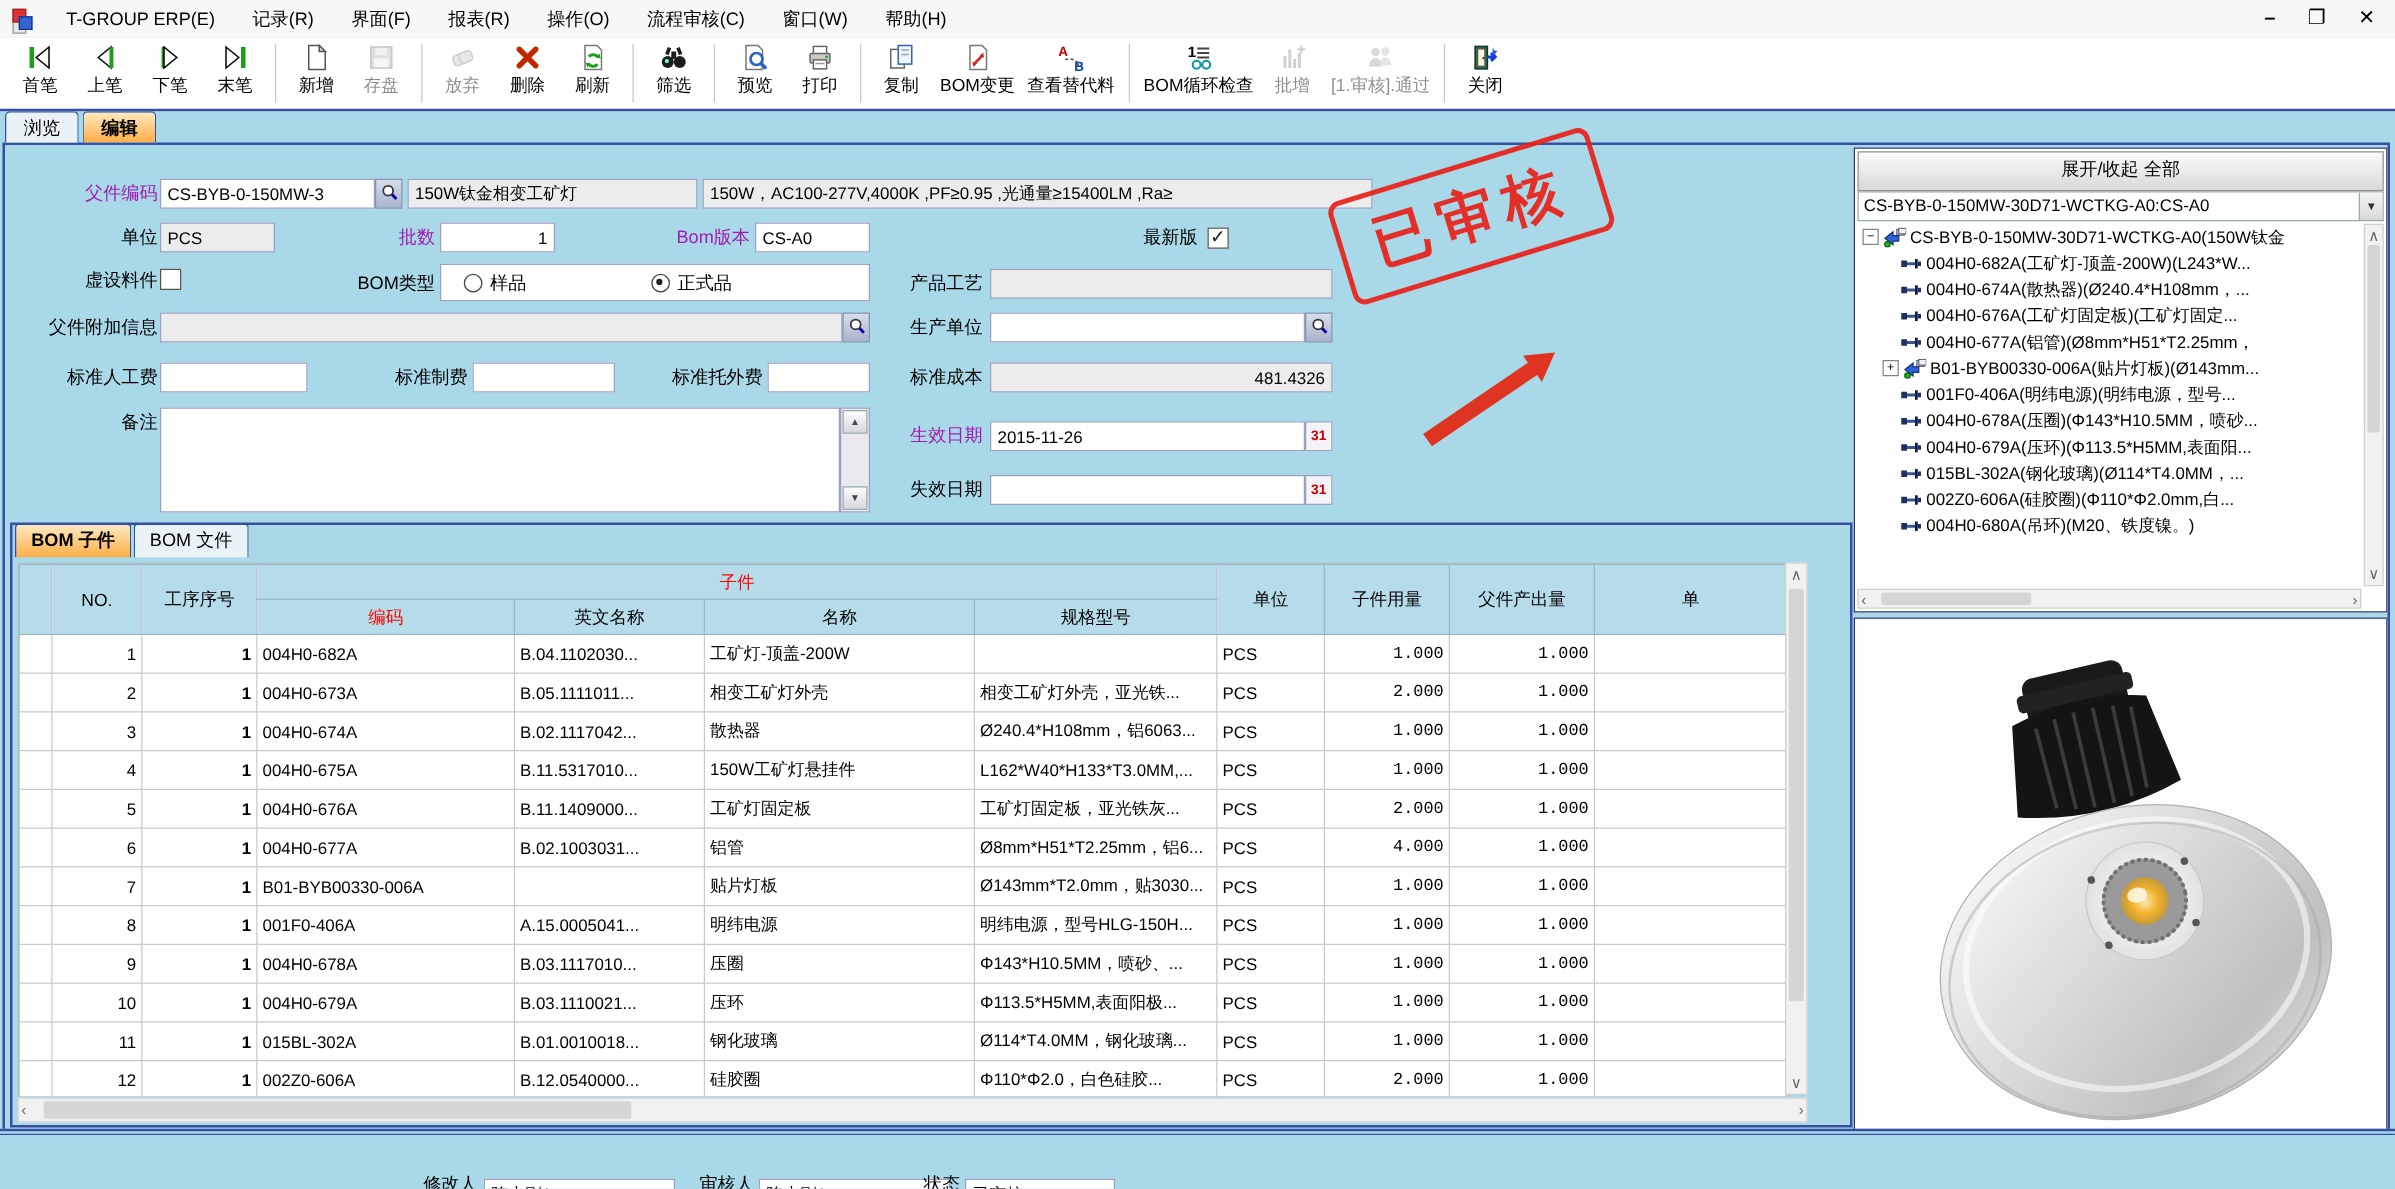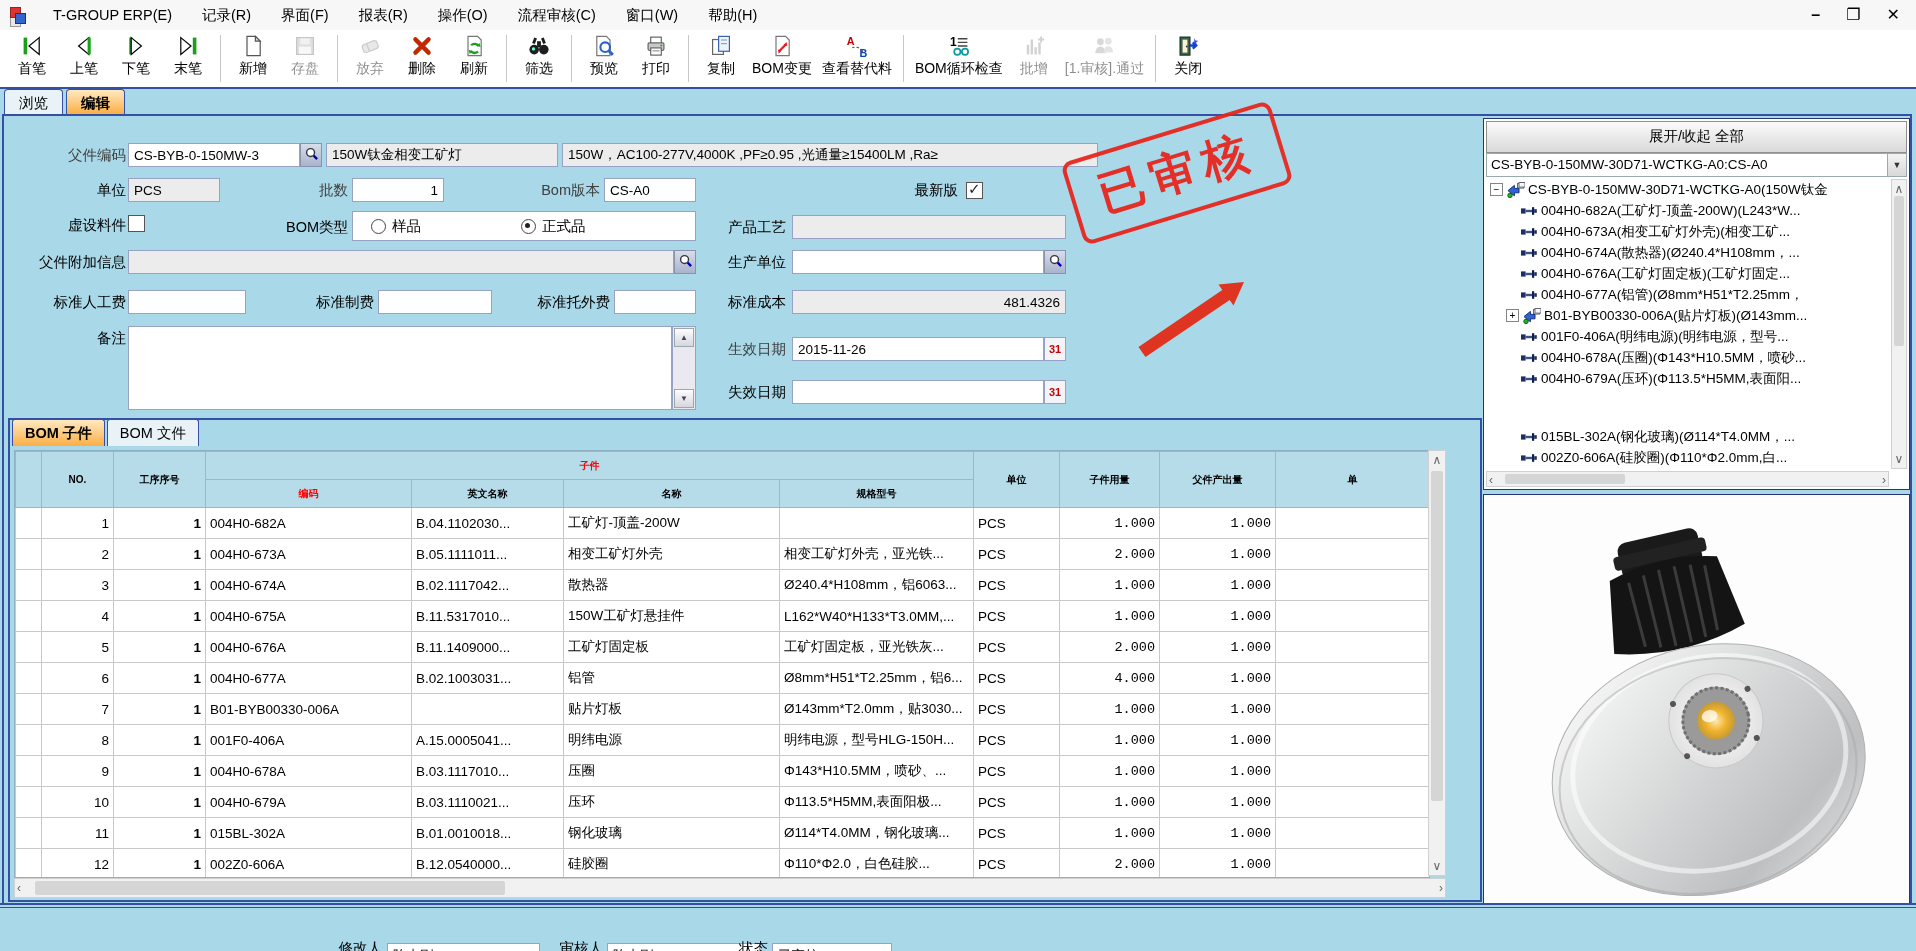--- a/index.html
+++ b/index.html
@@ -28,21 +28,21 @@
   .tsep{width:1px;background:#c9c9c9;margin:5px 6px;}
   
   #tabstrip{position:absolute;top:89px;left:4px;height:25px;display:flex;z-index:5;}
   .tab{padding:2px 14px 0 14px;margin-right:3px;border:1px solid #3550a2;border-bottom:none;
        border-radius:4px 4px 0 0;background:#e9f2f6;font-size:14.5px;line-height:22px;cursor:pointer;}
   .tab.active{background:linear-gradient(#ffe9c0,#fbae45);font-weight:bold;}
   
   #main{position:absolute;top:114px;left:2px;width:1910px;height:831px;border:2px solid #3550a2;
         background:#a9d8e8;box-sizing:border-box;}
   .lbl{position:absolute;height:24px;line-height:24px;text-align:right;white-space:nowrap;font-size:14.5px;}
-  .lbl.red{color:#404040;}
+  .lbl.red{color:#a21caf;}
   .fld{position:absolute;height:24px;box-sizing:border-box;border:1px solid #98a2c4;background:#fff;
        font-family:inherit;font-size:13.5px;padding:2px 5px;color:#000;}
   .fld.ro{background:#ececec;}
   .fld.num{text-align:right;}
   .sbtn{position:absolute;width:22px;height:24px;box-sizing:border-box;border:1px solid #8a93ad;
         background:linear-gradient(#d7dde9,#a9b3cb);display:flex;align-items:center;justify-content:center;cursor:pointer;}
   .calbtn{position:absolute;width:22px;height:24px;box-sizing:border-box;border:1px solid #98a2c4;background:#f4f4f8;
         display:flex;align-items:center;justify-content:center;font-size:11px;font-weight:bold;color:#c00;cursor:pointer;}
   .cb{position:absolute;width:15px;height:15px;background:#fff;border:1px solid #555;cursor:pointer;}
   .cb.checked::after{content:"✓";position:absolute;left:1px;top:-3px;font-size:15px;font-weight:bold;color:#222;}
@@ -60,21 +60,21 @@
   #redarrow{position:absolute;left:1128px;top:158px;z-index:50;}
   
   #bom-box{position:absolute;left:4px;top:302px;width:1474px;height:484px;border:2px solid #3550a2;
            background:#a9d8e8;box-sizing:border-box;}
   #bomtabs{position:absolute;left:2px;top:-1px;display:flex;height:27px;}
   .btab{padding:2px 12px 0 12px;margin-right:2px;border:1px solid #3550a2;border-bottom:none;border-radius:3px 3px 0 0;
         background:#e9f2f6;font-size:14.5px;line-height:22px;cursor:pointer;}
   .btab.active{background:linear-gradient(#ffe9c0,#fbae45);font-weight:bold;}
   #grid-viewport{position:absolute;left:4px;top:30px;width:1414px;height:426px;overflow:hidden;background:#fff;border:1px solid #8fb0c0;}
   table.grid{border-collapse:collapse;table-layout:fixed;width:1414px;}
-  table.grid th{background:#b6dcea;border:1px solid #9bb8c6;font-weight:bold;font-size:10px;height:27px;padding:0 2px;overflow:hidden;white-space:nowrap;}
+  table.grid th{background:#b6dcea;border:1px solid #9bb8c6;font-weight:normal;font-size:14px;height:27px;padding:0 2px;overflow:hidden;white-space:nowrap;}
   table.grid th.red{color:#f00;}
   table.grid td{background:#fff;border:1px solid #c9c9c9;height:30px;padding:0 4px;font-size:13.5px;
                 white-space:nowrap;overflow:hidden;}
   td.c-sel{background:#ececec;}
   td.c-no{text-align:right;padding-right:14px;}
   td.c-seq{text-align:right;padding-right:16px;font-weight:bold;}
   td.c-qty,td.c-pqty{text-align:right;padding-right:10px;font-family:Liberation Mono, monospace;}
   td.sel{background:#4d9dfc;color:#fff;}
   .vscroll{position:absolute;width:18px;background:#f1f1f1;border:1px solid #d0d0d0;box-sizing:border-box;}
   .hscroll{position:absolute;height:20px;background:#f1f1f1;border:1px solid #d0d0d0;box-sizing:border-box;}
@@ -649,31 +649,20 @@
         </div>
         <div class="trow" style="padding-left: 34px;">
           <span class="tico">
             <svg viewBox="0 0 18 16">
               <rect x="1" y="5.4" width="4.6" height="5.2" fill="#1c2f66"></rect>
               <rect x="5.6" y="6.8" width="6.4" height="2.4" fill="#3d5288"></rect>
               <rect x="12" y="4.2" width="2.2" height="7.6" fill="#101e4a"></rect>
               <rect x="14.2" y="6.2" width="2.6" height="3.6" fill="#1c2f66"></rect>
             </svg>
           </span>
-          <span class="ttext">004H0-673A(相变工矿灯外壳)(相变工矿...</span>
-        </div>
-        <div class="trow" style="padding-left: 34px;">
-          <span class="tico">
-            <svg viewBox="0 0 18 16">
-              <rect x="1" y="5.4" width="4.6" height="5.2" fill="#1c2f66"></rect>
-              <rect x="5.6" y="6.8" width="6.4" height="2.4" fill="#3d5288"></rect>
-              <rect x="12" y="4.2" width="2.2" height="7.6" fill="#101e4a"></rect>
-              <rect x="14.2" y="6.2" width="2.6" height="3.6" fill="#1c2f66"></rect>
-            </svg>
-          </span>
           <span class="ttext">004H0-674A(散热器)(Ø240.4*H108mm，...</span>
         </div>
         <div class="trow" style="padding-left: 34px;">
           <span class="tico">
             <svg viewBox="0 0 18 16">
               <rect x="1" y="5.4" width="4.6" height="5.2" fill="#1c2f66"></rect>
               <rect x="5.6" y="6.8" width="6.4" height="2.4" fill="#3d5288"></rect>
               <rect x="12" y="4.2" width="2.2" height="7.6" fill="#101e4a"></rect>
               <rect x="14.2" y="6.2" width="2.6" height="3.6" fill="#1c2f66"></rect>
             </svg>
@@ -729,21 +718,21 @@
           <span class="tico">
             <svg viewBox="0 0 18 16">
               <rect x="1" y="5.4" width="4.6" height="5.2" fill="#1c2f66"></rect>
               <rect x="5.6" y="6.8" width="6.4" height="2.4" fill="#3d5288"></rect>
               <rect x="12" y="4.2" width="2.2" height="7.6" fill="#101e4a"></rect>
               <rect x="14.2" y="6.2" width="2.6" height="3.6" fill="#1c2f66"></rect>
             </svg>
           </span>
           <span class="ttext">004H0-679A(压环)(Φ113.5*H5MM,表面阳...</span>
         </div>
-        <div class="trow" style="padding-left: 34px; margin-top: 37px;">
+        <div class="trow" style="padding-left: 34px;">
           <span class="tico">
             <svg viewBox="0 0 18 16">
               <rect x="1" y="5.4" width="4.6" height="5.2" fill="#1c2f66"></rect>
               <rect x="5.6" y="6.8" width="6.4" height="2.4" fill="#3d5288"></rect>
               <rect x="12" y="4.2" width="2.2" height="7.6" fill="#101e4a"></rect>
               <rect x="14.2" y="6.2" width="2.6" height="3.6" fill="#1c2f66"></rect>
             </svg>
           </span>
           <span class="ttext">015BL-302A(钢化玻璃)(Ø114*T4.0MM，...</span>
         </div>

